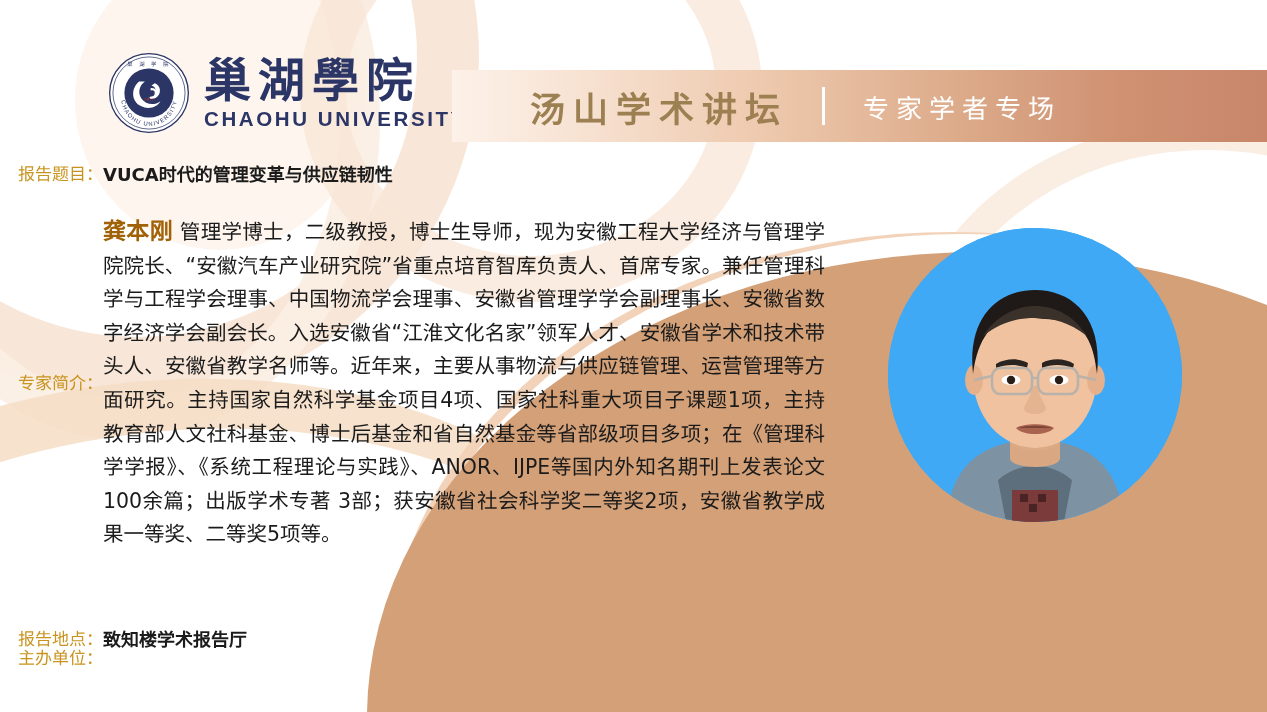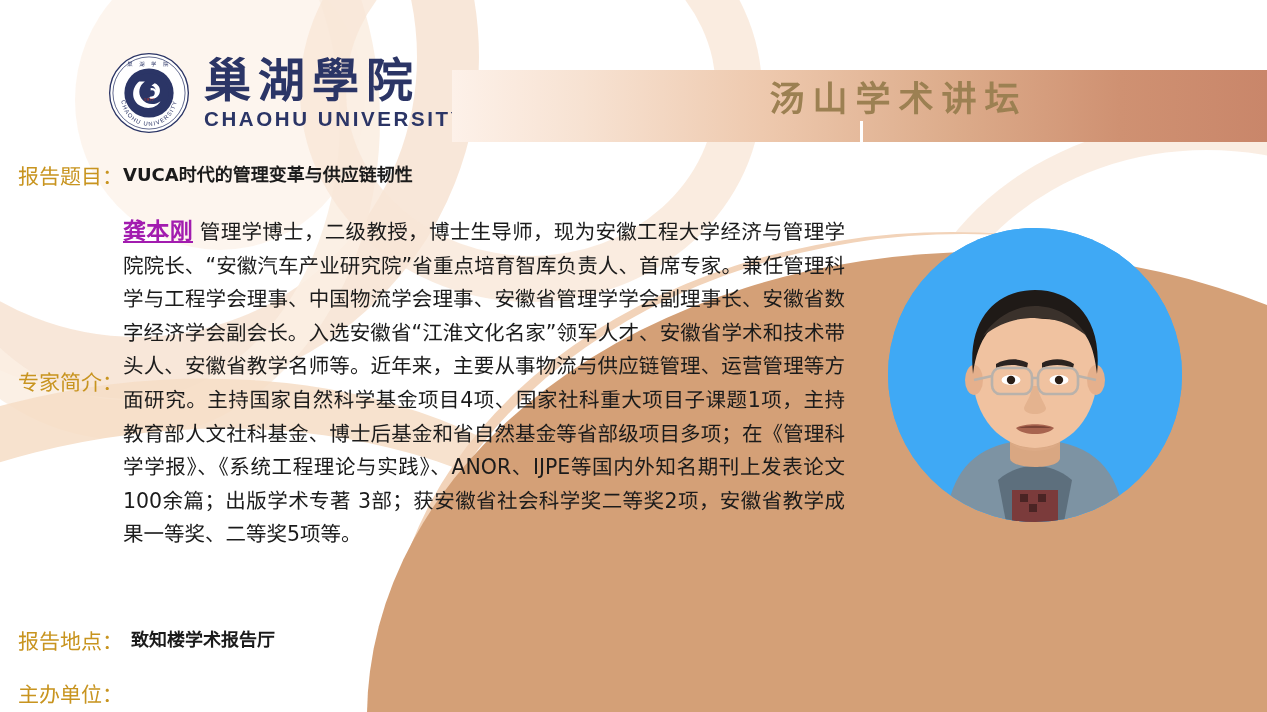--- a/index.html
+++ b/index.html
@@ -187,21 +187,20 @@
     height: 72px;
     background: linear-gradient(90deg,
         #fdf1e9 0%,
         #f7e2d2 16%,
         #eec9ae 38%,
         #dcab8a 62%,
         #cf9172 82%,
         #c9866a 100%);
     display: flex;
     align-items: center;
-    flex-direction: column;
   }
   .banner-main {
     margin-left: 78px;
     font-family: "DejaVu Sans", "Liberation Sans", sans-serif;
     font-size: 35px;
     font-weight: 700;
     letter-spacing: 8px;
     color: #9c8052;
     white-space: nowrap;
   }
@@ -211,56 +210,57 @@
     background: #ffffff;
     margin: 0 30px 0 34px;
     flex: 0 0 auto;
   }
   .banner-sub {
     font-family: "DejaVu Serif", "Liberation Serif", serif;
     font-size: 26px;
     letter-spacing: 7px;
     color: #ffffff;
     white-space: nowrap;
+    margin-left: 8px;
   }
 
   
   .content {
     position: absolute;
     left: 0;
     top: 0;
     width: 1267px;
     height: 712px;
   }
 
   .field {
     position: absolute;
     display: flex;
     align-items: flex-start;
     white-space: nowrap;
   }
   .field-label {
     font-family: "DejaVu Sans", "Liberation Sans", sans-serif;
-    font-size: 21px;
+    font-size: 17px;
     color: #c8941f;
     letter-spacing: 0px;
     flex: 0 0 auto;
   }
   .field-value {
     font-family: "DejaVu Sans", "Liberation Sans", sans-serif;
     font-size: 18px;
     font-weight: 700;
     color: #1b1b1b;
     letter-spacing: 0px;
   }
 
   #field-title  { left: 18px; top: 160px; }
   #field-time   { left: 18px; top: 572px; }
-  #field-place  { left: 18px; top: 625px; gap: 8px; }
-  #field-host   { left: 18px; top: 678px; }
+  #field-place  { left: 18px; top: 625px; }
+  #field-host   { left: 18px; top: 644px; }
 
   
   #field-bio {
     position: absolute;
     left: 18px;
     top: 215px;
     width: 860px;
     display: flex;
     align-items: center;
   }
@@ -273,23 +273,22 @@
     line-height: 33.6px;
     color: #1b1b1b;
     text-align: justify;
     text-justify: inter-character;
     white-space: normal;
     width: 722px;
   }
   .bio-name {
     font-size: 23px;
     font-weight: 700;
-    color: #a21caf;
+    color: #a16207;
     letter-spacing: 0px;
-    text-decoration: underline;
   }
 
   
   .portrait {
     position: absolute;
     left: 888px;
     top: 228px;
     width: 294px;
     height: 294px;
     border-radius: 50%;

